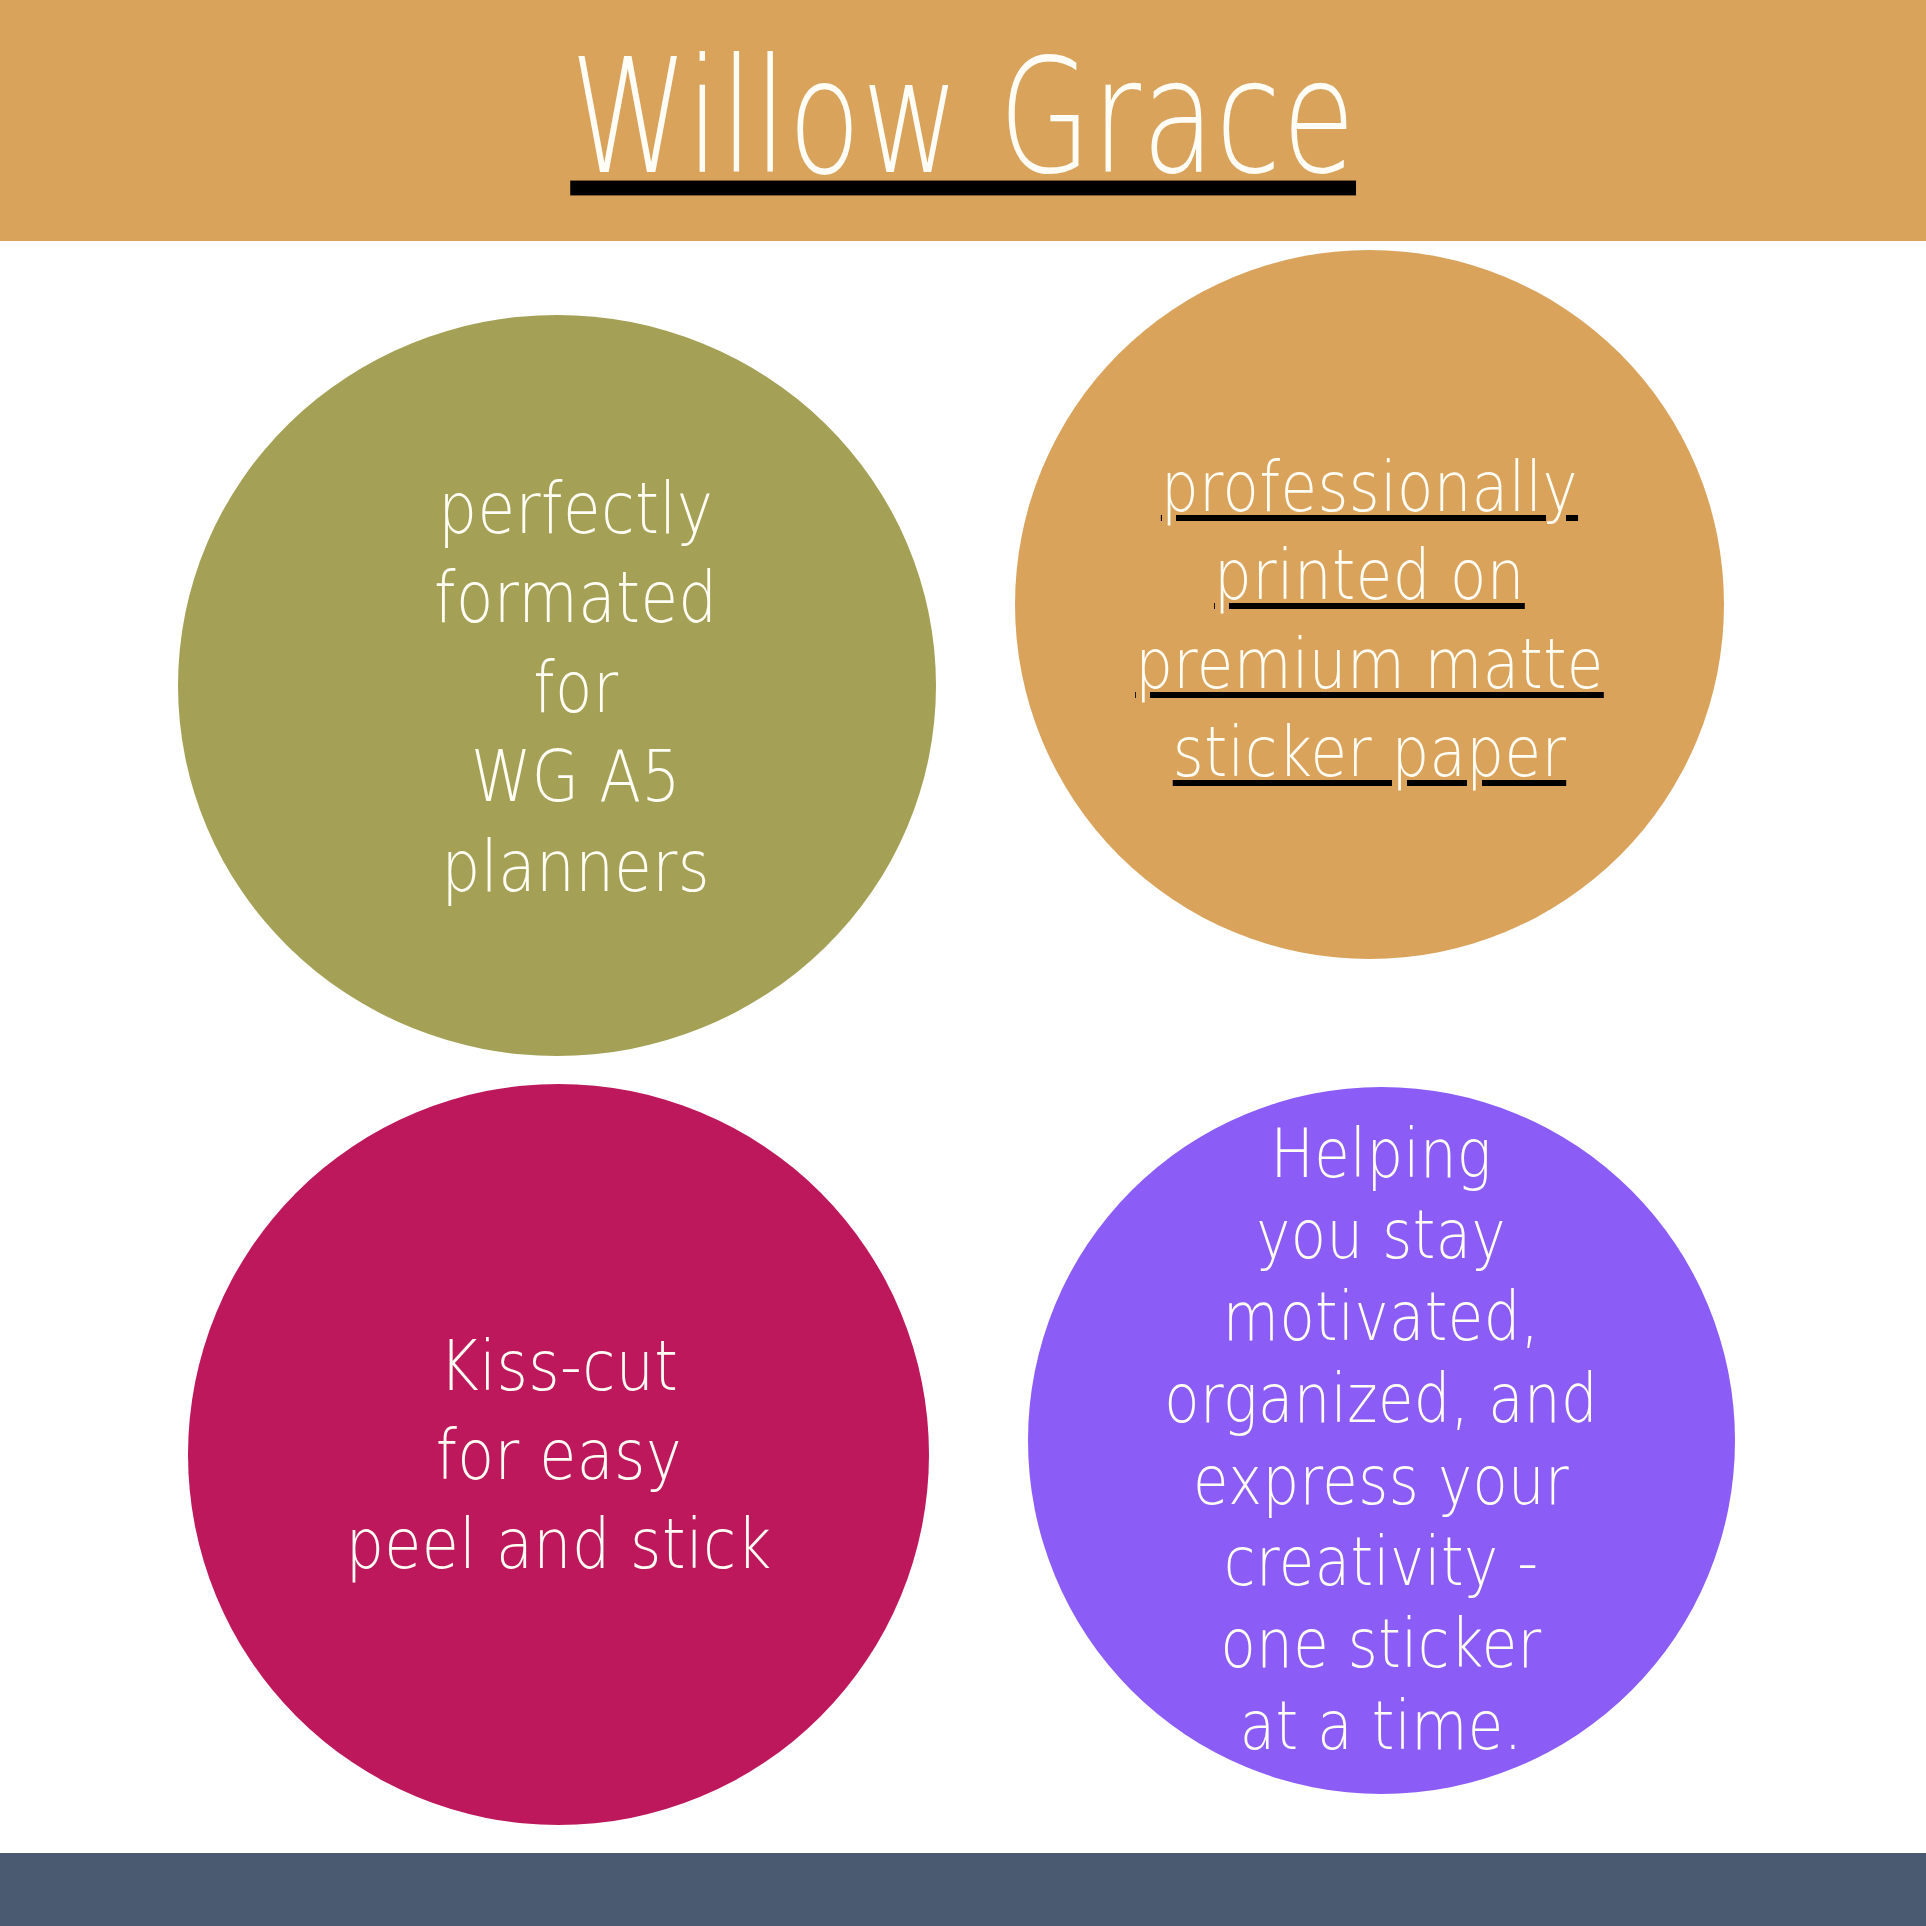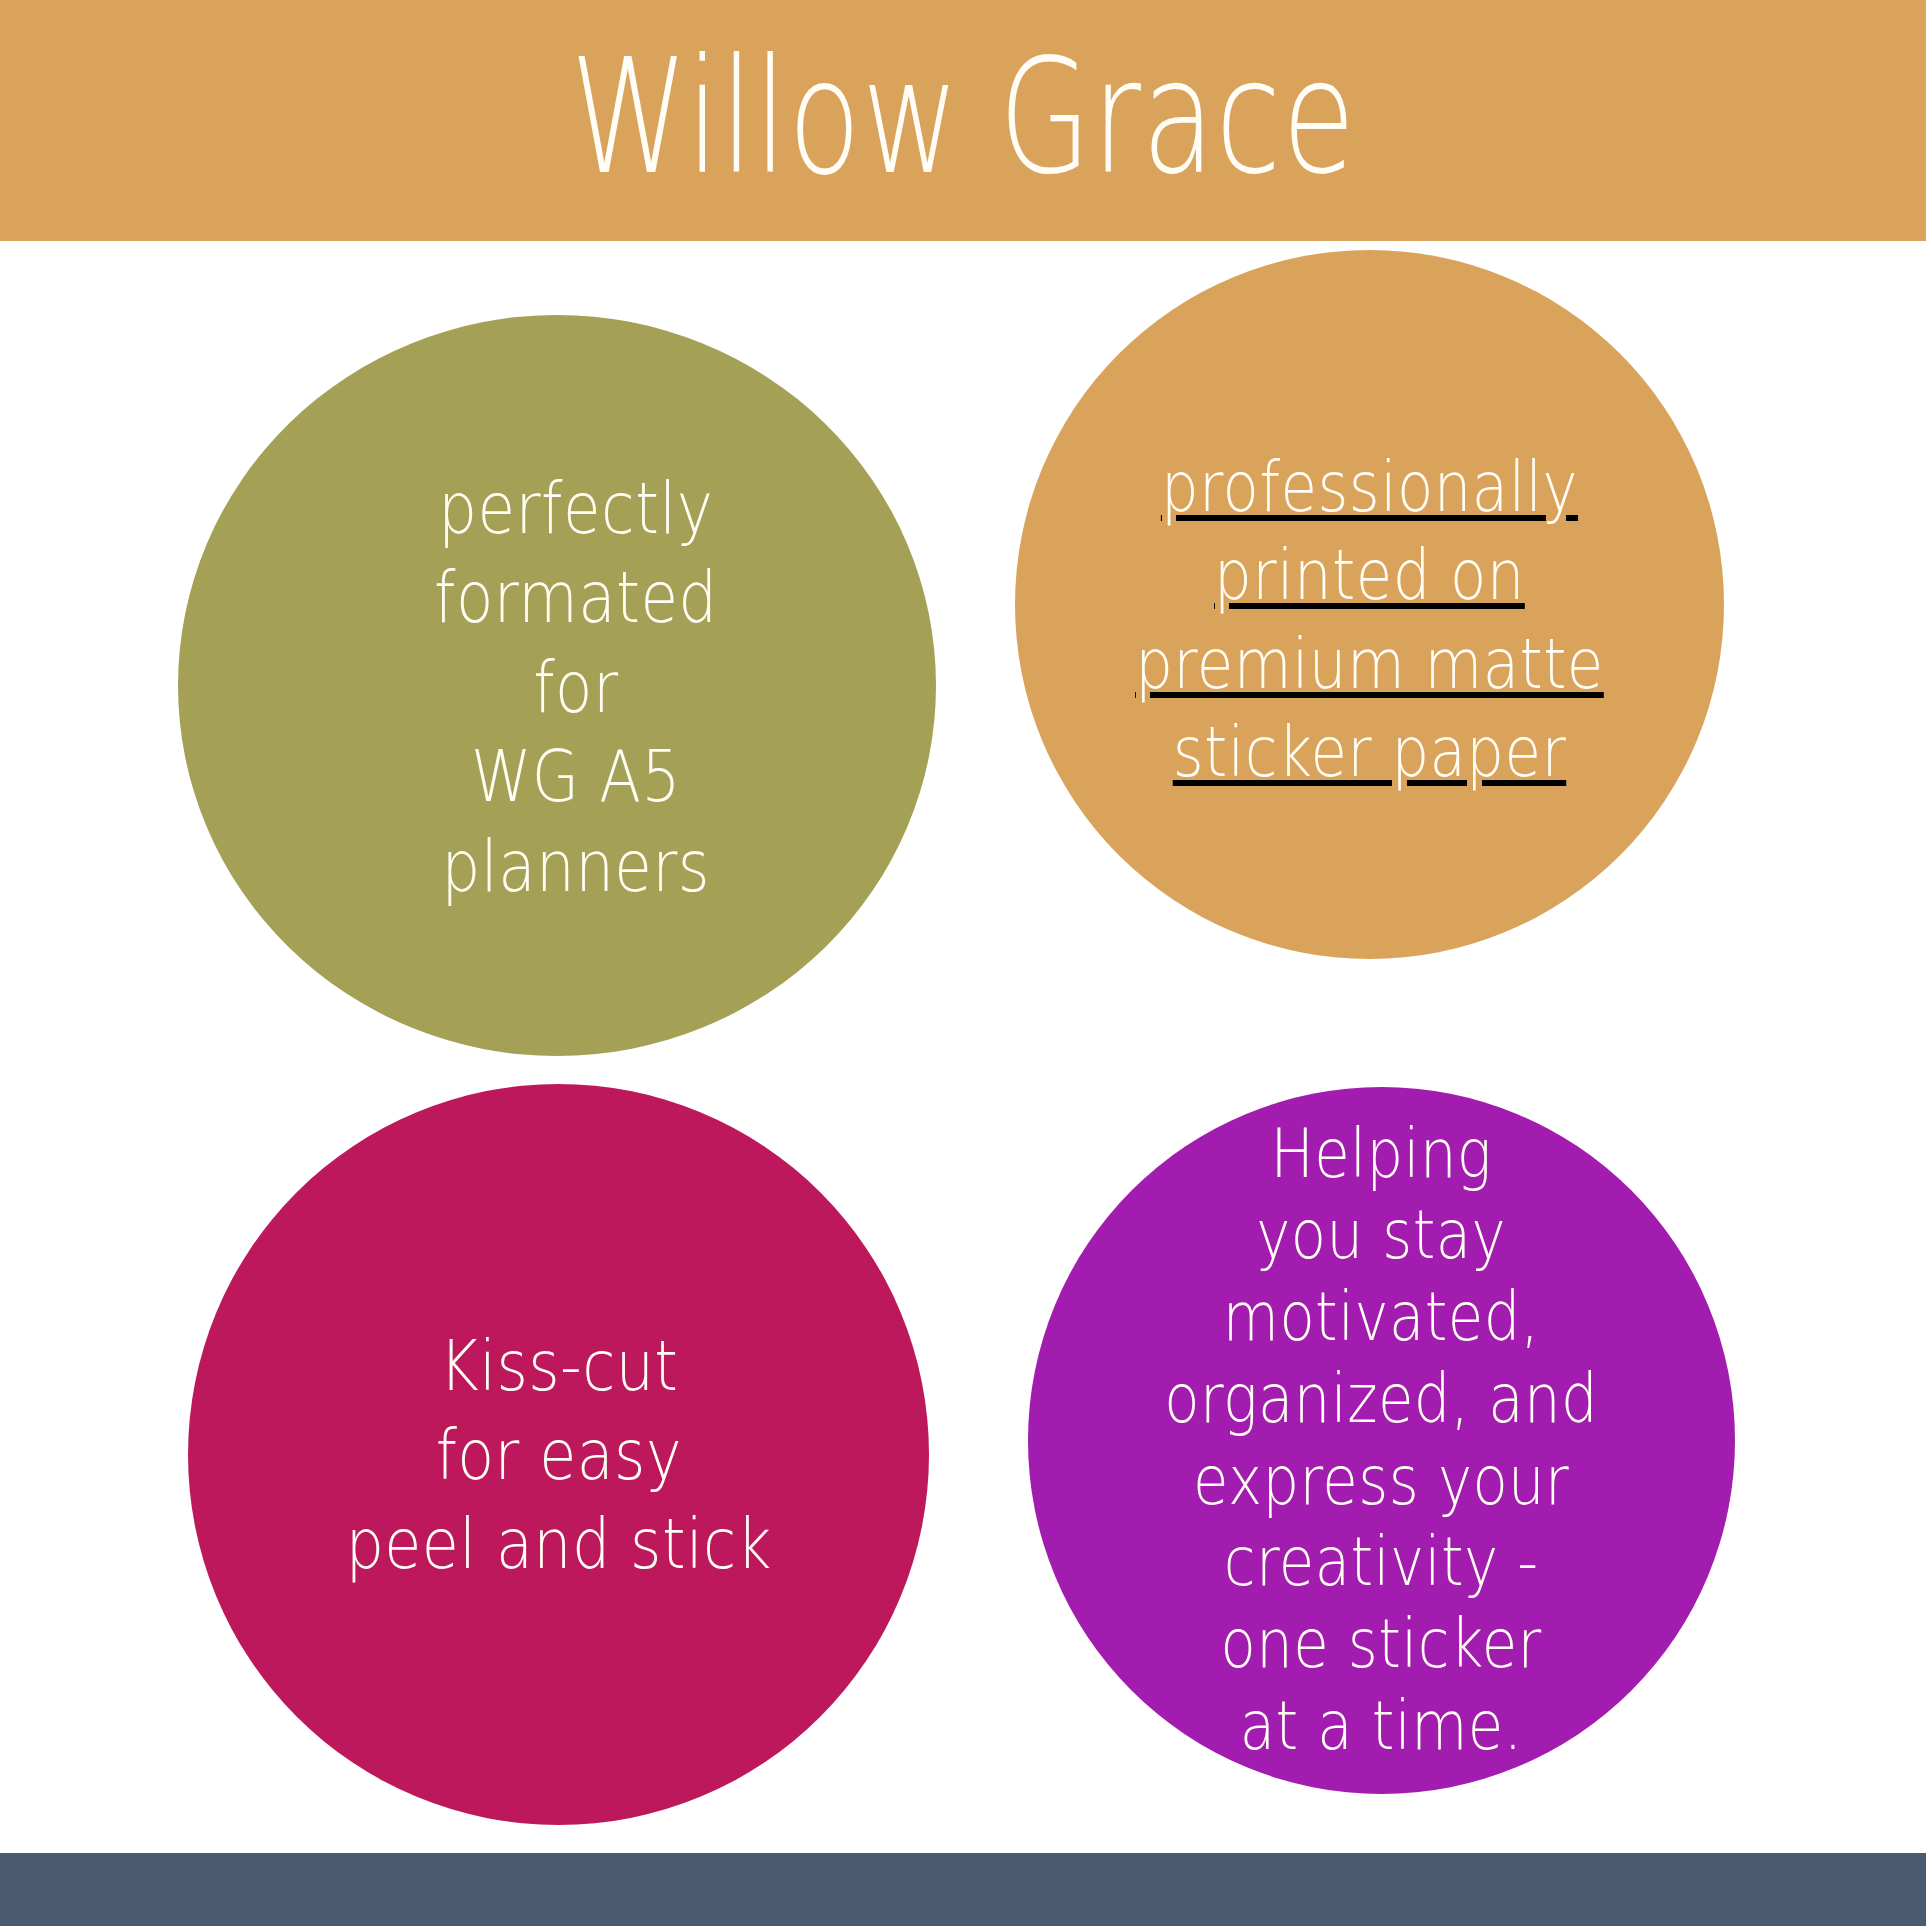--- a/index.html
+++ b/index.html
@@ -22,20 +22,21 @@
   #header-bar {
     position: absolute;
     left: 0;
     top: 0;
     width: 1927px;
     height: 241px;
     background: #d9a35c;
     display: flex;
     align-items: center;
     justify-content: center;
+    text-decoration: underline;
   }
   #brand-title {
     color: #fffdf5;
     font-family: "DejaVu Sans", sans-serif;
     font-weight: 300;
     font-size: 149px;
     line-height: 1;
     letter-spacing: 1px;
     transform: scaleX(0.80) scaleY(1.06);
     transform-origin: center center;
@@ -112,21 +113,21 @@
     font-size: 70px;
     line-height: 1.27;
     margin-top: 2px;
   }
 
   #bubble-pink {
     left: 1028px;
     top: 1087px;
     width: 707px;
     height: 707px;
-    background: #a21caf;
+    background: #8b5cf6;
   }
   #bubble-pink .bubble-text {
     font-size: 67px;
     line-height: 1.22;
     margin-top: 0px;
   }
 </style>
 </head>
 <body>
 

